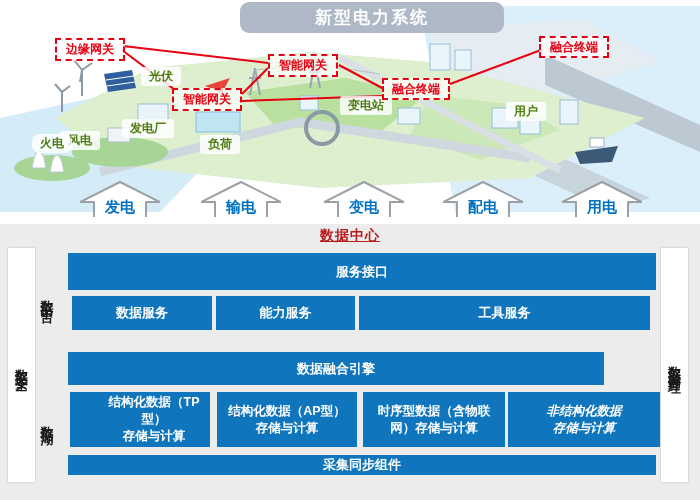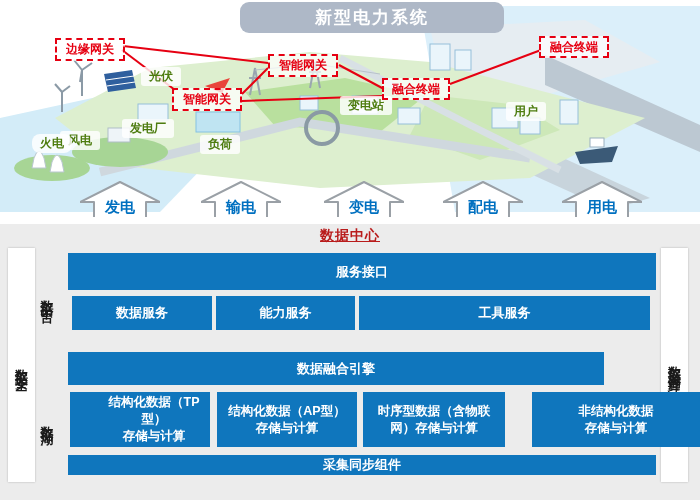--- a/index.html
+++ b/index.html
@@ -200,17 +200,17 @@
     <div class="bluebox" style="left:216px; top:72px; width:139px; height:34px;">能力服务</div>
     <div class="bluebox" style="left:359px; top:72px; width:291px; height:34px;">工具服务</div>
 
     <div class="bluebox" style="left:68px; top:128px; width:536px; height:33px;">数据融合引擎</div>
     <div class="bluebox storage" style="left:70px; top:168px; width:140px; height:55px;padding-left:28px;">结构化数据（TP型）
 存储与计算</div>
     <div class="bluebox storage" style="left:217px; top:168px; width:140px; height:55px;">结构化数据（AP型）
 存储与计算</div>
     <div class="bluebox storage" style="left:363px; top:168px; width:142px; height:55px;">时序型数据（含物联
 网）存储与计算</div>
-    <div class="bluebox storage" style="left:532px; top:168px; width:168px; height:55px;">非结构化数据
+    <div class="bluebox storage" style="left:508px; top:168px; width:152px; height:55px;font-style:italic;">非结构化数据
 存储与计算</div>
     <div class="bluebox" style="left:68px; top:231px; width:588px; height:20px;">采集同步组件</div>
   </div>
 </div>
 
 </body></html>

